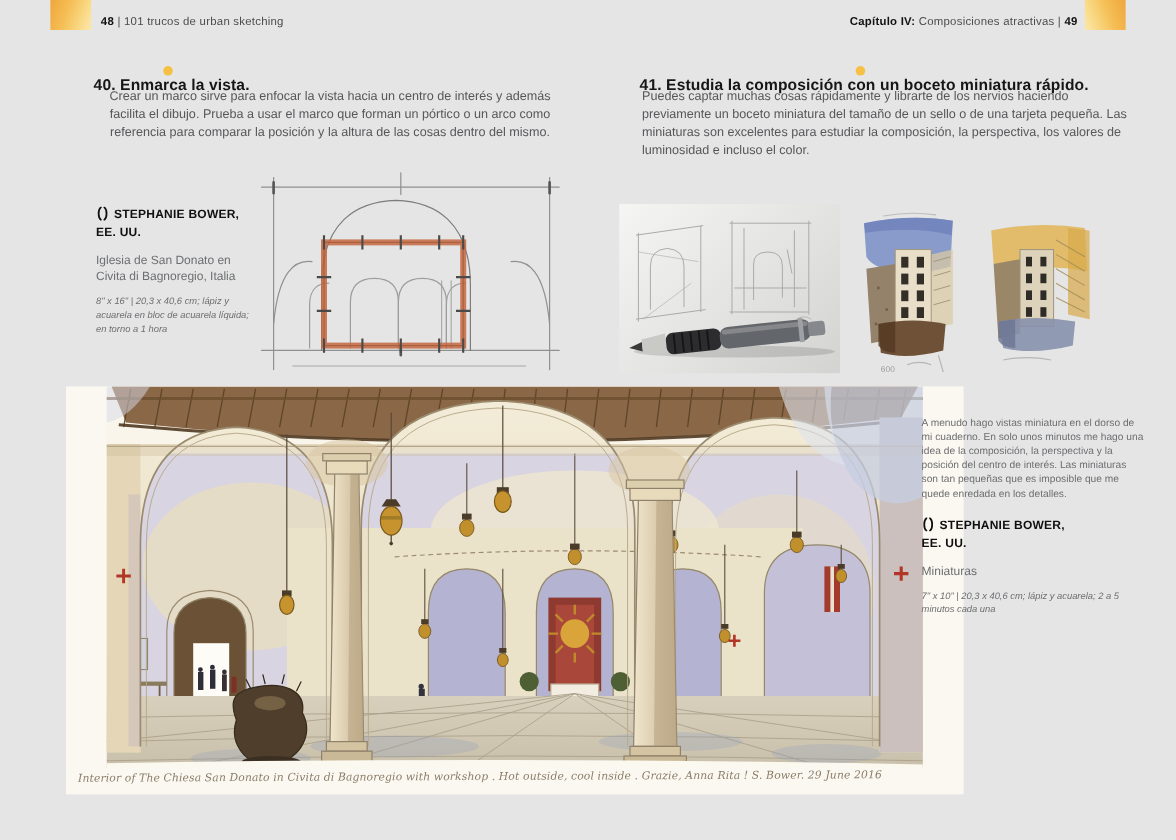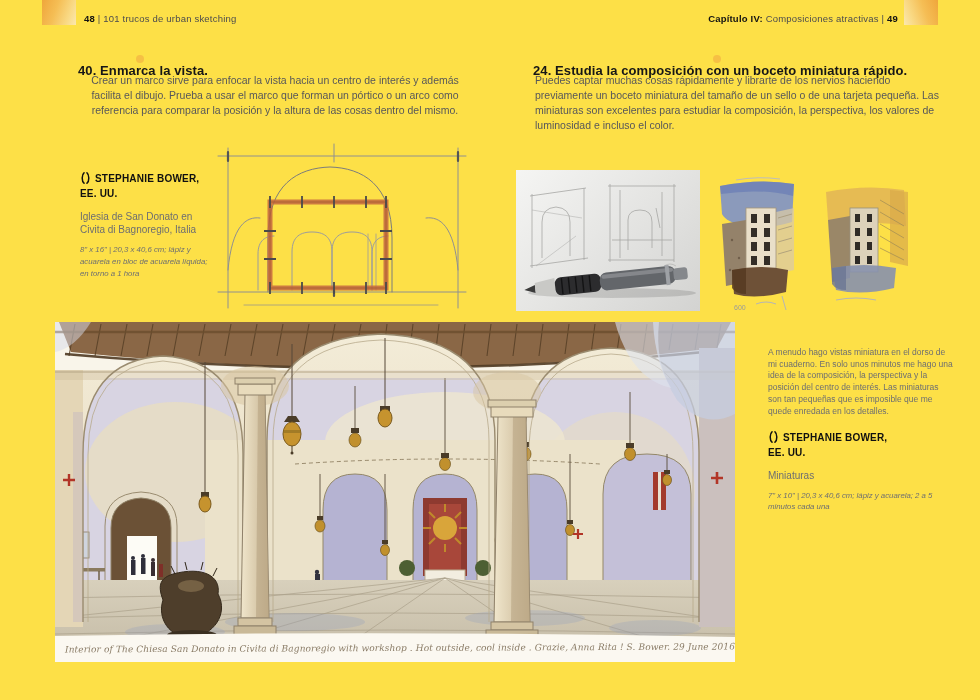--- a/index.html
+++ b/index.html
@@ -1,17 +1,17 @@
 <!DOCTYPE html>
 <html><head>
 <meta charset="utf-8">
 <style>
   html,body{margin:0;padding:0;}
   body{width:980px;height:700px;background:#ffffff;font-family:"Liberation Sans",sans-serif;}
-  .sheet{position:relative;width:980px;height:700px;background:#fde047;overflow:hidden;}
+  .sheet{position:relative;width:980px;height:700px;background:#e5e5e5;overflow:hidden;}
 
   
   .swatch{position:absolute;top:0;width:34px;height:25px;
     background:linear-gradient(110deg,#EFA63B 0%,#F5BE55 40%,#F9D984 75%,#FBE8AF 100%);}
   .swatch.right{background:linear-gradient(250deg,#EFA63B 0%,#F5BE55 40%,#F9D984 75%,#FBE8AF 100%);}
   .hdr{position:absolute;top:13px;font-size:9.5px;color:#4c4c4e;letter-spacing:.2px;}
   .hdr b{color:#121212;font-weight:bold;}
   .hdr.right{text-align:right;}
 
   
@@ -100,21 +100,21 @@
       <g stroke="#4a4a4a" stroke-width="1.8">
         <path d="M88,54 V66 M120,54 V66 M152,54 V66 M88,140 V152 M120,140 V152 M152,140 V152"></path>
         <path d="M50,89 H62 M50,117 H62 M166,89 H178 M166,117 H178"></path>
         <path d="M56,54 V66 M172,54 V66 M56,140 V152 M172,140 V152"></path>
       </g>
     </svg>
   </div>
 
   <div class="tip-head" style="left:533px;top:55px;">
     <span class="bullet"></span>
-    <span class="tip-title">24. Estudia la composición con un boceto miniatura rápido.</span>
+    <span class="tip-title">41. Estudia la composición con un boceto miniatura rápido.</span>
   </div>
   <div class="tip-body" style="left:535px;top:73px;width:404px;">Puedes captar muchas cosas rápidamente y librarte de los nervios haciendo previamente un boceto miniatura del tamaño de un sello o de una tarjeta pequeña. Las miniaturas son excelentes para estudiar la composición, la perspectiva, los valores de luminosidad e incluso el color.</div>
 
   <div class="fig photo-fig" style="left:516px;top:170px;width:184px;height:141px;">
     <svg viewBox="0 0 184 141">
       <g stroke="#a7a7a5" stroke-width=".8" fill="none">
         <path d="M14,26 L70,18 M14,96 L72,88 M16,24 V98 M68,18 V90"></path>
         <path d="M26,88 V52 Q26,38 40,37 Q54,38 54,52 V86"></path>
         <path d="M16,40 L66,48 M20,96 L60,66" opacity=".6"></path>
         <path d="M92,16 H160 M92,90 H158 M94,14 V92 M158,14 V92"></path>
@@ -181,21 +181,21 @@
           <rect x="51" y="62" width="5" height="8"></rect>
         <rect x="39" y="76" width="5" height="8"></rect>
           <rect x="51" y="76" width="5" height="8"></rect>
       </g>
       <path d="M16,88 Q48,82 80,88 L78,108 Q46,116 20,110 Z" fill="#8791ad" opacity=".9"></path>
       <path d="M16,88 L30,86 V110 Q20,110 16,104 Z" fill="#6c7694" opacity=".8"></path>
       <path d="M20,120 Q40,116 60,120" stroke="#b5b5b5" fill="none"></path>
     </svg>
   </div>
 
-  <div class="fig painting-fig" style="left:55px;top:322px;width:680px;height:340px;">
+  <div class="fig painting-fig" style="left:55px;top:322px;width:748px;height:340px;">
     <svg viewBox="0 0 680 318" style="height:318px;">
       <defs>
         <linearGradient id="wallG" x1="0" y1="0" x2="0" y2="1">
             <stop offset="0" stop-color="#f3ecd8"></stop>
             <stop offset="1" stop-color="#e4d6b8"></stop>
           </linearGradient>
         <linearGradient id="floorG" x1="0" y1="0" x2="0" y2="1">
             <stop offset="0" stop-color="#d8d0bc"></stop>
             <stop offset="1" stop-color="#c9c0ab"></stop>
           </linearGradient>

